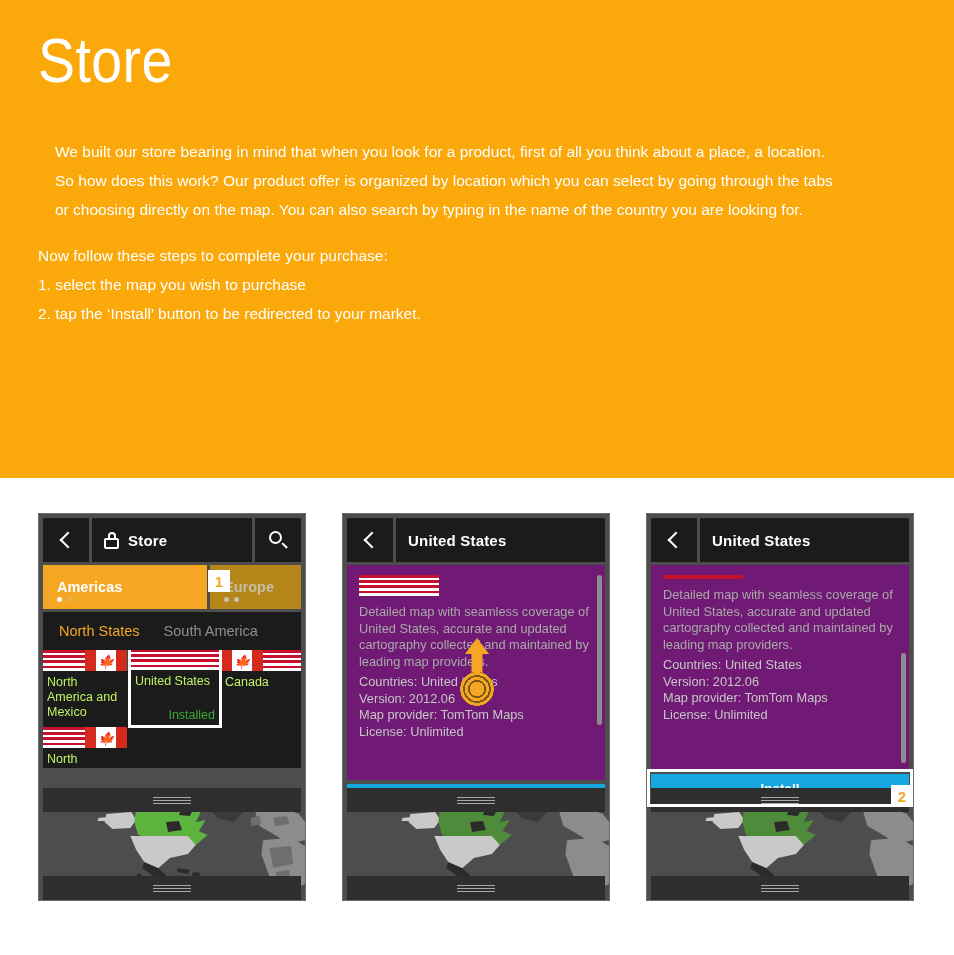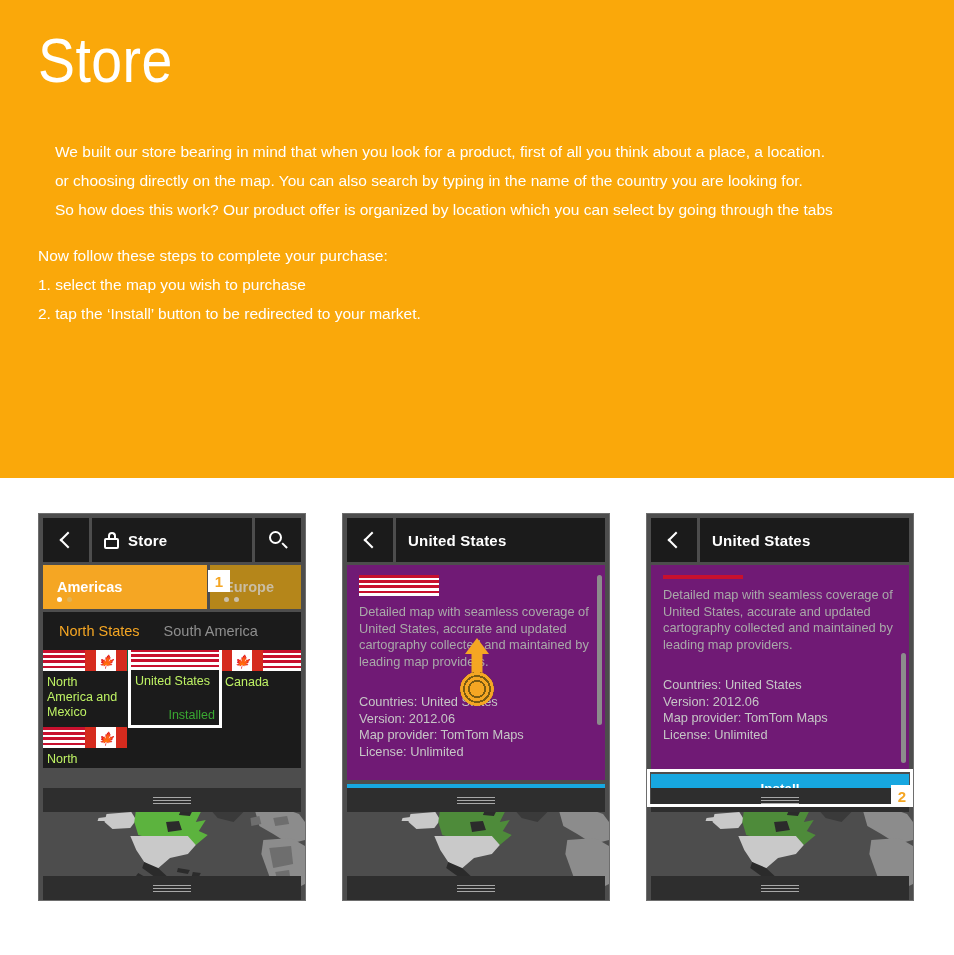--- a/index.html
+++ b/index.html
@@ -231,21 +231,21 @@
     background-image:radial-gradient(#ffffff 0.8px, transparent 0.9px);
     background-size:4.2px 2.7px;
   }
   .detail-flag-cut{
     width:80px;height:4px;background:#C8102E;margin-bottom:8px;
   }
   .detail-desc{
     color:#a9a9a9;font-size:12.8px;line-height:16.5px;
   }
   .detail-meta{
-    color:#c6c6c6;font-size:12.8px;line-height:16.5px;margin-top:24px;
+    color:#c6c6c6;font-size:12.8px;line-height:16.5px;margin-top:4px;
   }
   .detail-scroll{
     position:absolute;right:3px;width:5px;background:#8c8c8c;border-radius:3px;
   }
   .install-btn{
     margin:4px 4px 0 4px;height:28px;background:#17A7E0;
     display:flex;align-items:center;justify-content:center;
     color:#ffffff;font-size:13.5px;font-weight:700;
   }
   .install-btn.bare{height:14px;}
@@ -302,22 +302,22 @@
   }
 </style>
 </head>
 <body>
 
 <section class="hero">
   <h1 class="hero-title">Store</h1>
 
   <p class="hero-para">
     <span class="ln">We built our store bearing in mind that when you look for a product, first of all you think about a place, a location.</span>
+    <span class="ln">So how does this work? Our product offer is organized by location which you can select by going through the tabs</span>
     <span class="ln">or choosing directly on the map. You can also search by typing in the name of the country you are looking for.</span>
-    <span class="ln">So how does this work? Our product offer is organized by location which you can select by going through the tabs</span>
   </p>
 
   <span class="hero-step">Now follow these steps to complete your purchase:</span>
   <span class="hero-step">1. select the map you wish to purchase</span>
   <span class="hero-step">2. tap the ‘Install’ button to be redirected to your market.</span>
 </section>
 
 <section class="shots">
 
   <div class="phone" id="phone-1">

